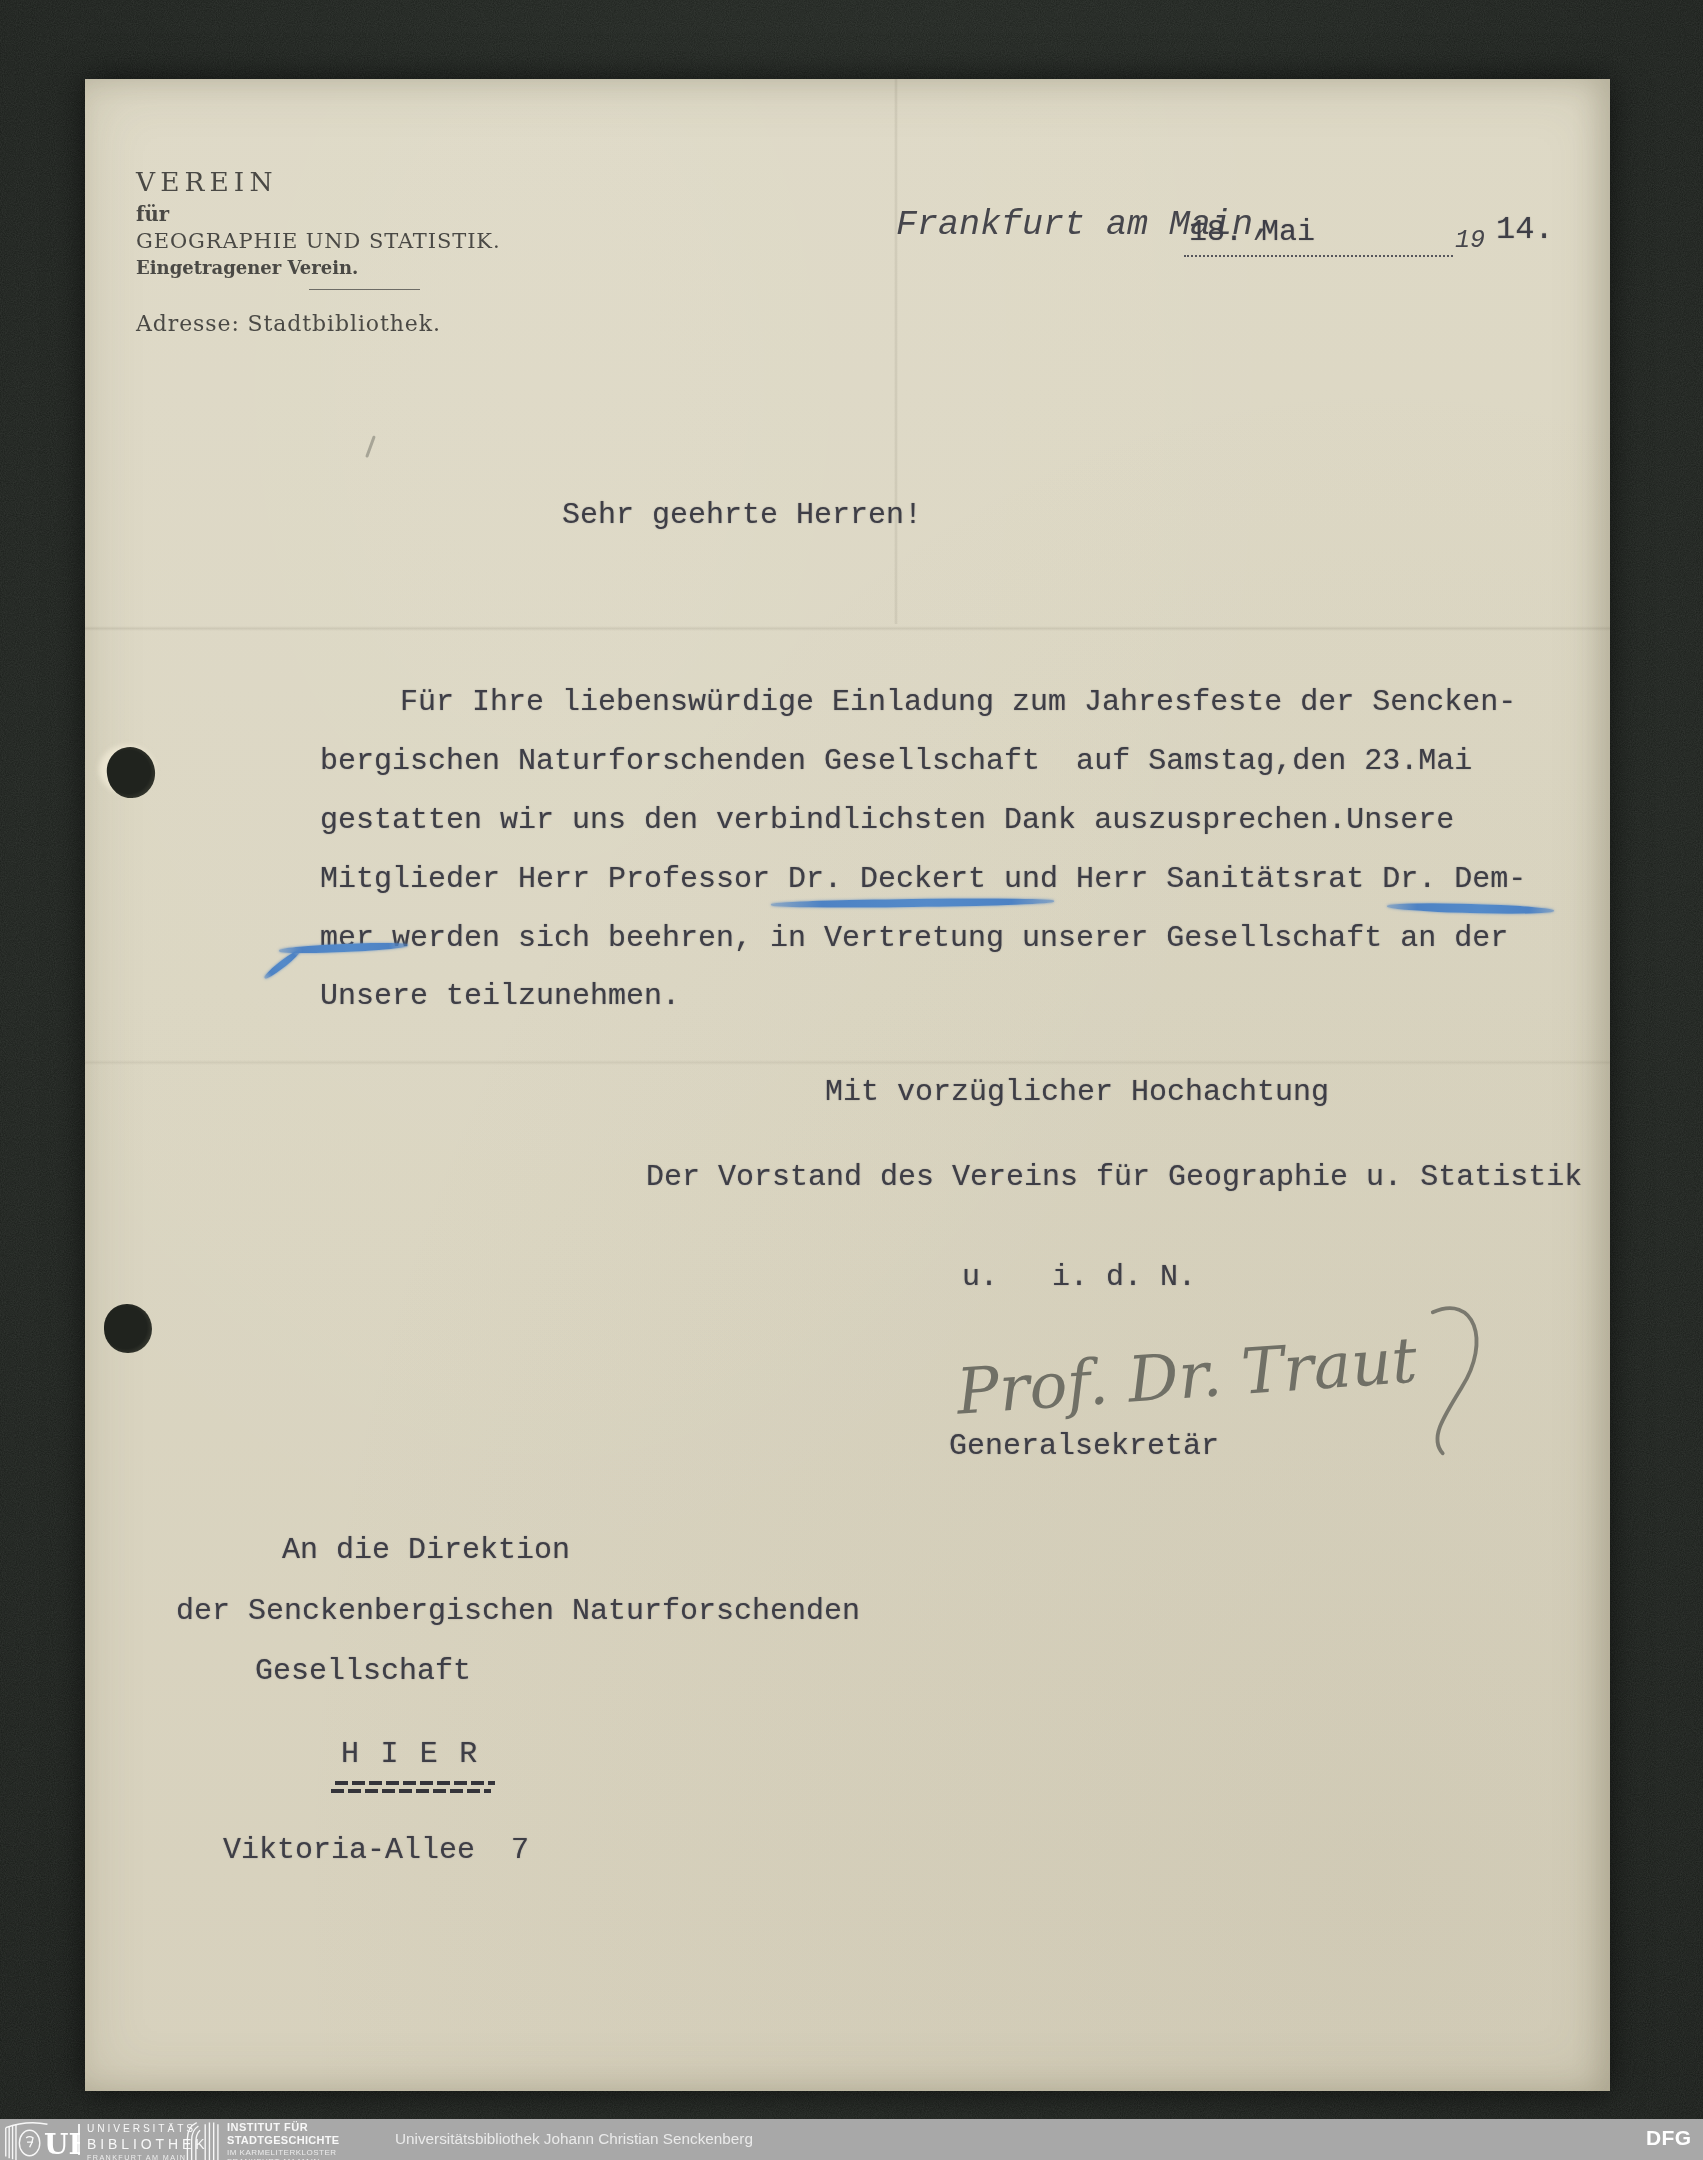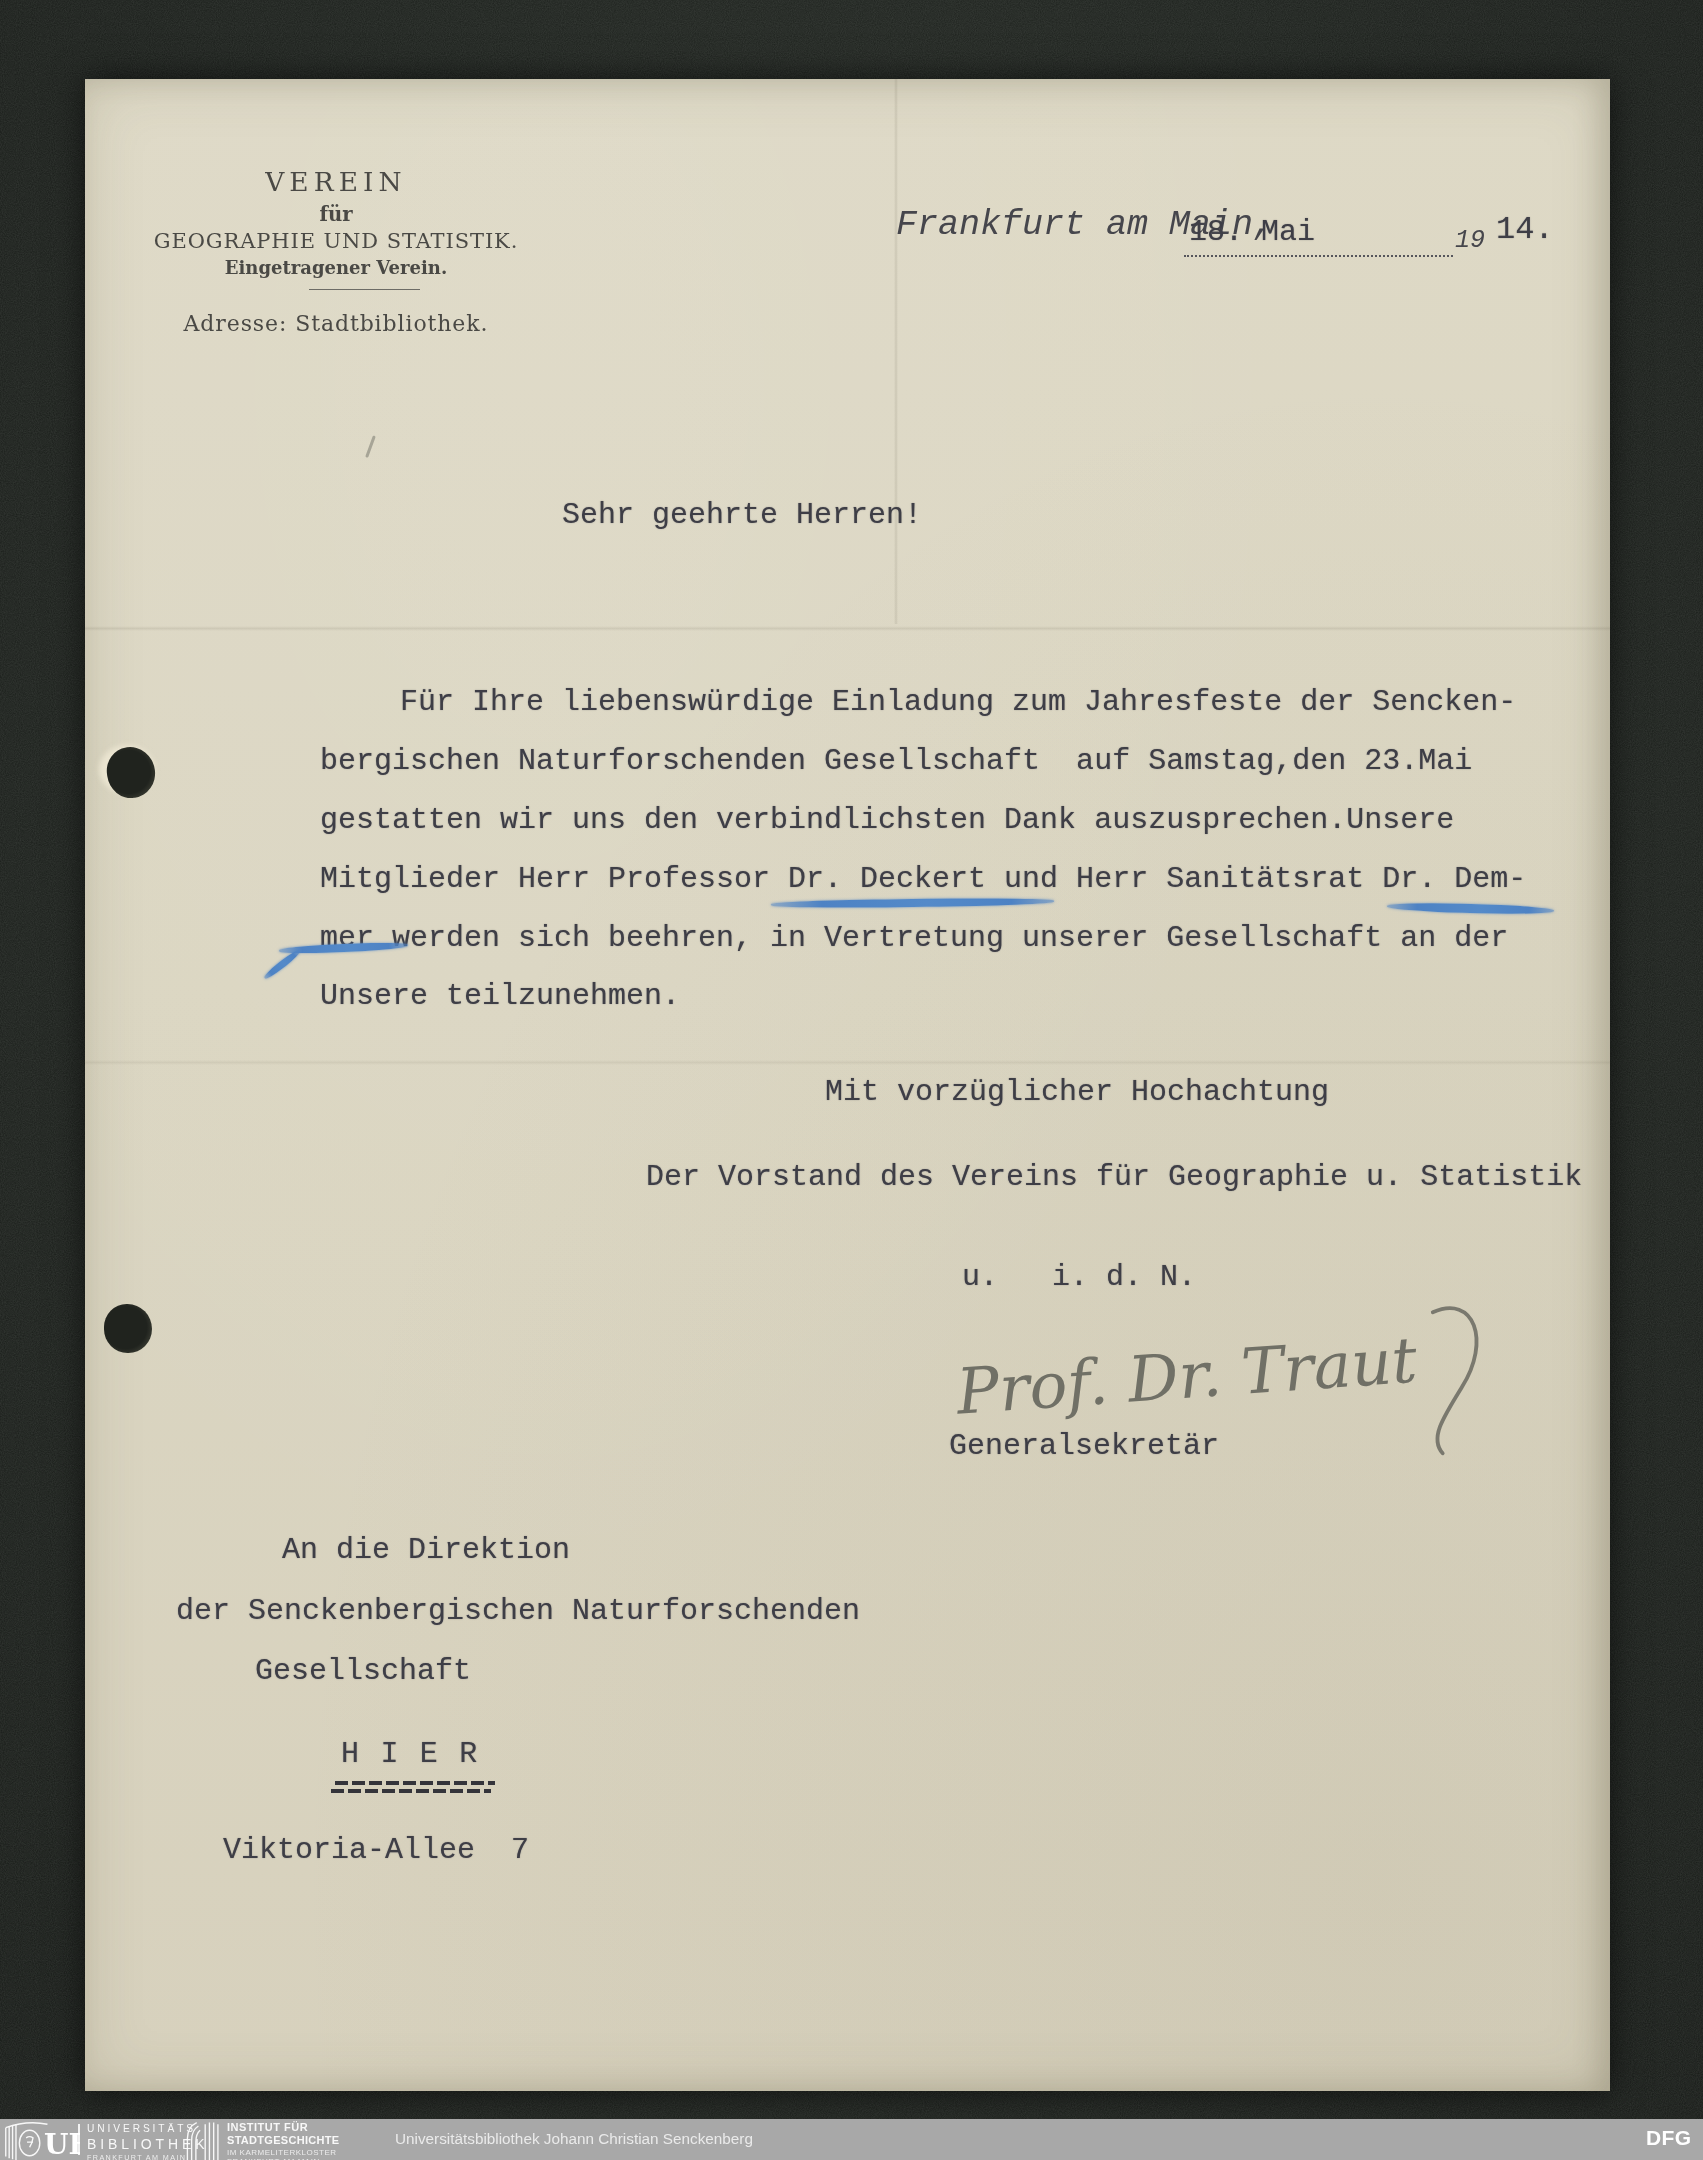--- a/index.html
+++ b/index.html
@@ -24,21 +24,21 @@
   .crease-h2{position:absolute;left:0;top:981px;width:100%;height:5.1px;
              background:linear-gradient(180deg,transparent,rgba(80,74,56,.08),transparent);}
 
   
   .hole{position:absolute;border-radius:48% 52% 50% 50%;
         background:radial-gradient(circle at 45% 48%, #20231e 58%, #383a31 76%, rgba(60,60,48,0) 96%);}
   .hole-glare{position:absolute;background:#eae4d0;border-radius:50%;filter:blur(2.6px);}
 
   
   .lh{position:absolute;color:#4a4945;font-family:"DejaVu Serif","Liberation Serif",serif;
-      text-align:center;left:51px;width:400px;}
+      text-align:left;left:51px;width:400px;}
   .lh-1{top:87px;font-size:26.4px;letter-spacing:5.1px;}
   .lh-2{top:124px;font-size:19.6px;font-weight:bold;}
   .lh-3{top:150px;font-size:21px;letter-spacing:0.9px;}
   .lh-4{top:178px;font-size:18px;font-weight:bold;}
   .lh-rule{position:absolute;left:224px;top:210px;width:111px;height:0;border-bottom:1.7px solid #6d6c66;}
   .lh-5{top:232px;font-size:22px;letter-spacing:0.9px;}
 
   
   .typed{position:absolute;font-family:"Liberation Mono","DejaVu Sans Mono",monospace;
          font-size:30px;color:#3e3e46;white-space:pre;

